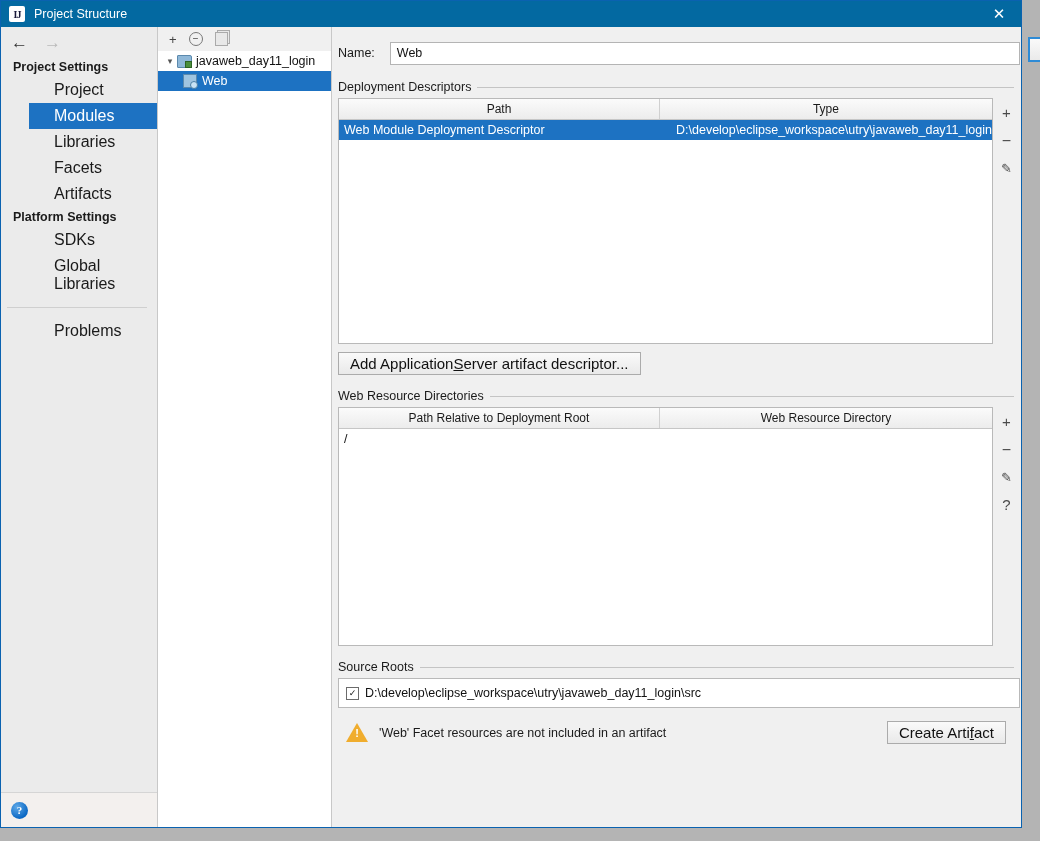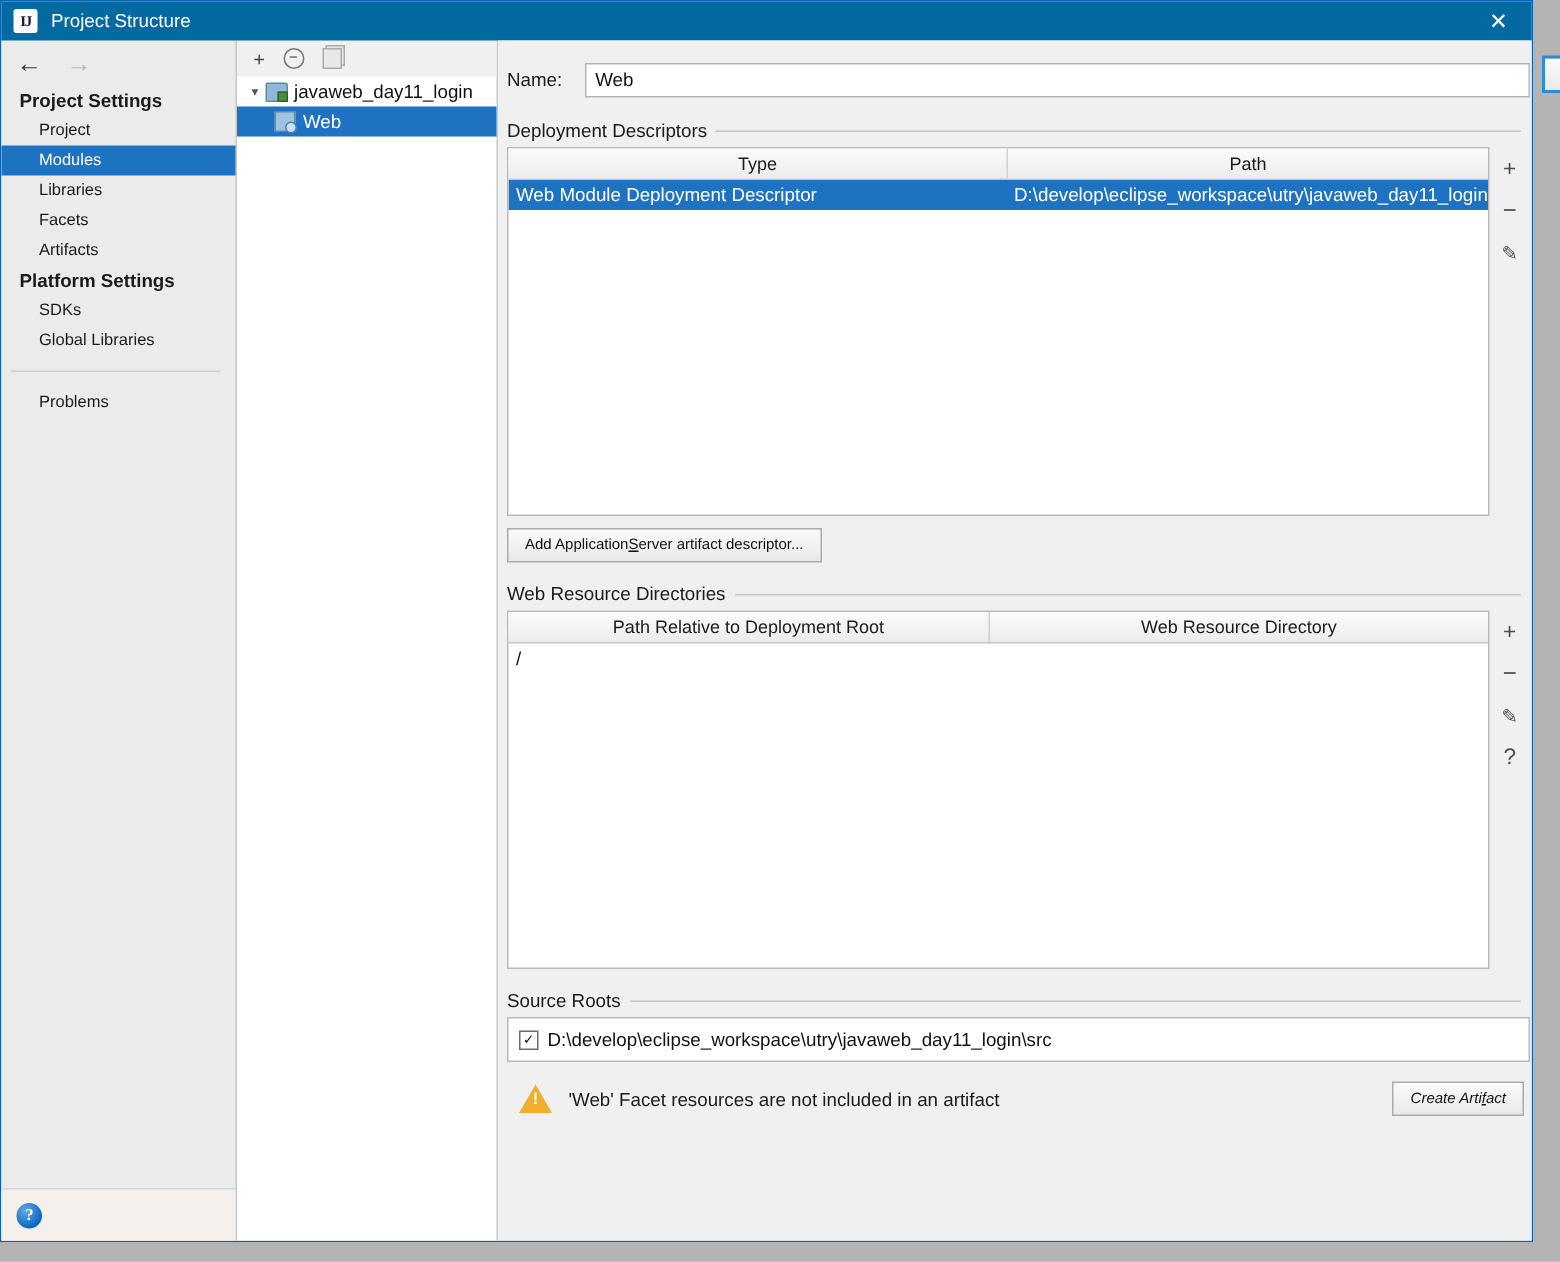--- a/index.html
+++ b/index.html
@@ -75,23 +75,24 @@
   .arrow { font-size: 17px; line-height: 1; }
   .arrow.enabled { color: #333; }
   .arrow.disabled { color: #b9b9b9; }
   .side-group {
     font-size: 12.5px;
     font-weight: bold;
     color: #1a1a1a;
     padding: 3px 0 3px 12px;
   }
   .side-item {
-    font-size: 11px;
+    font-size: 16px;
     color: #1a1a1a;
     padding: 4px 0 4px 25px;
+    margin-left: 28px;
   }
   .side-item.selected {
     background: #1d72c2;
     color: #ffffff;
   }
   .side-sep {
     height: 1px;
     background: #cfcfcf;
     margin: 10px 10px 10px 6px;
   }
@@ -313,21 +314,21 @@
   .st-ico.pencil {
     font-size: 13px;
     transform: rotate(0deg);
   }
   .btn-row { margin-top: 8px; }
   .btn {
     display: inline-flex;
     align-items: center; justify-content: space-between;
     height: 23px;
     padding: 0 11px;
-    font-size: 10px;
+    font-size: 15px;
     color: #111;
     background: linear-gradient(#fafafa, #e9e9e9);
     border: 1px solid #ababab;
     box-sizing: border-box;
   }
   .btn u { text-decoration: underline; }
   .srcbox {
     background: #ffffff;
     border: 1px solid #b9b9b9;
     box-sizing: border-box;
@@ -369,22 +370,21 @@
     left: -3px; top: 4px;
     width: 6px;
     font-size: 11px; font-weight: bold;
     color: #ffffff;
     text-align: center;
     font-family: "Liberation Sans", sans-serif;
   }
   .warn-text { font-size: 12.5px; color: #1a1a1a; }
   .create-artifact {
     margin-left: auto;
-    margin-right: 4px;
-    font-style: italic;
+    margin-right: 14px;
   }
   
   .footer {
     height: 44px;
     flex: 0 0 auto;
     display: flex;
     align-items: center;
     justify-content: flex-end;
     padding-right: 14px;
     gap: 9px;
@@ -482,22 +482,22 @@
         </div>
 
         <div class="group">
           <div class="group-title">
             <span>Deployment Descriptors</span>
             <span class="line"></span>
           </div>
           <div class="table-wrap">
             <div class="table" style="height:246px;">
               <div class="thead">
+                <div class="th" style="flex:1 1 auto;">Path</div>
                 <div class="th" style="width:332px;">Type</div>
-                <div class="th" style="flex:1 1 auto;">Path</div>
               </div>
               <div class="tbody">
                 <div class="trow selected">
                   <div class="td" style="width:332px;">Web Module Deployment Descriptor</div>
                   <div class="td" style="flex:1 1 auto;">D:\develop\eclipse_workspace\utry\javaweb_day11_login</div>
                 </div>
               </div>
             </div>
             <div class="side-tools">
               <span class="st-ico">+</span>

